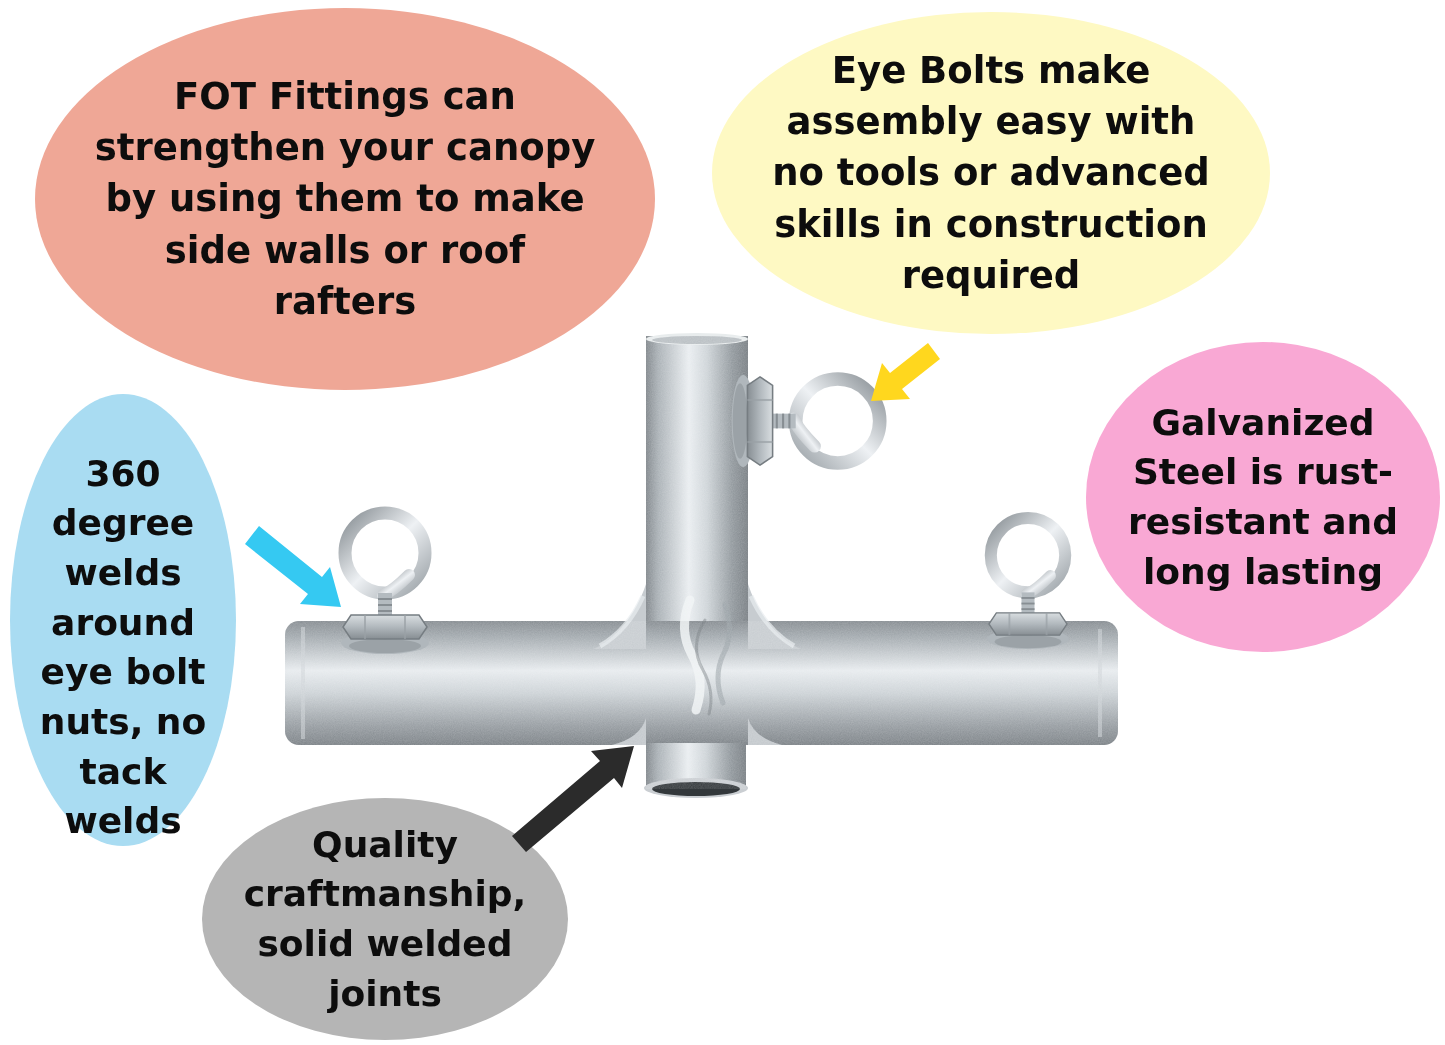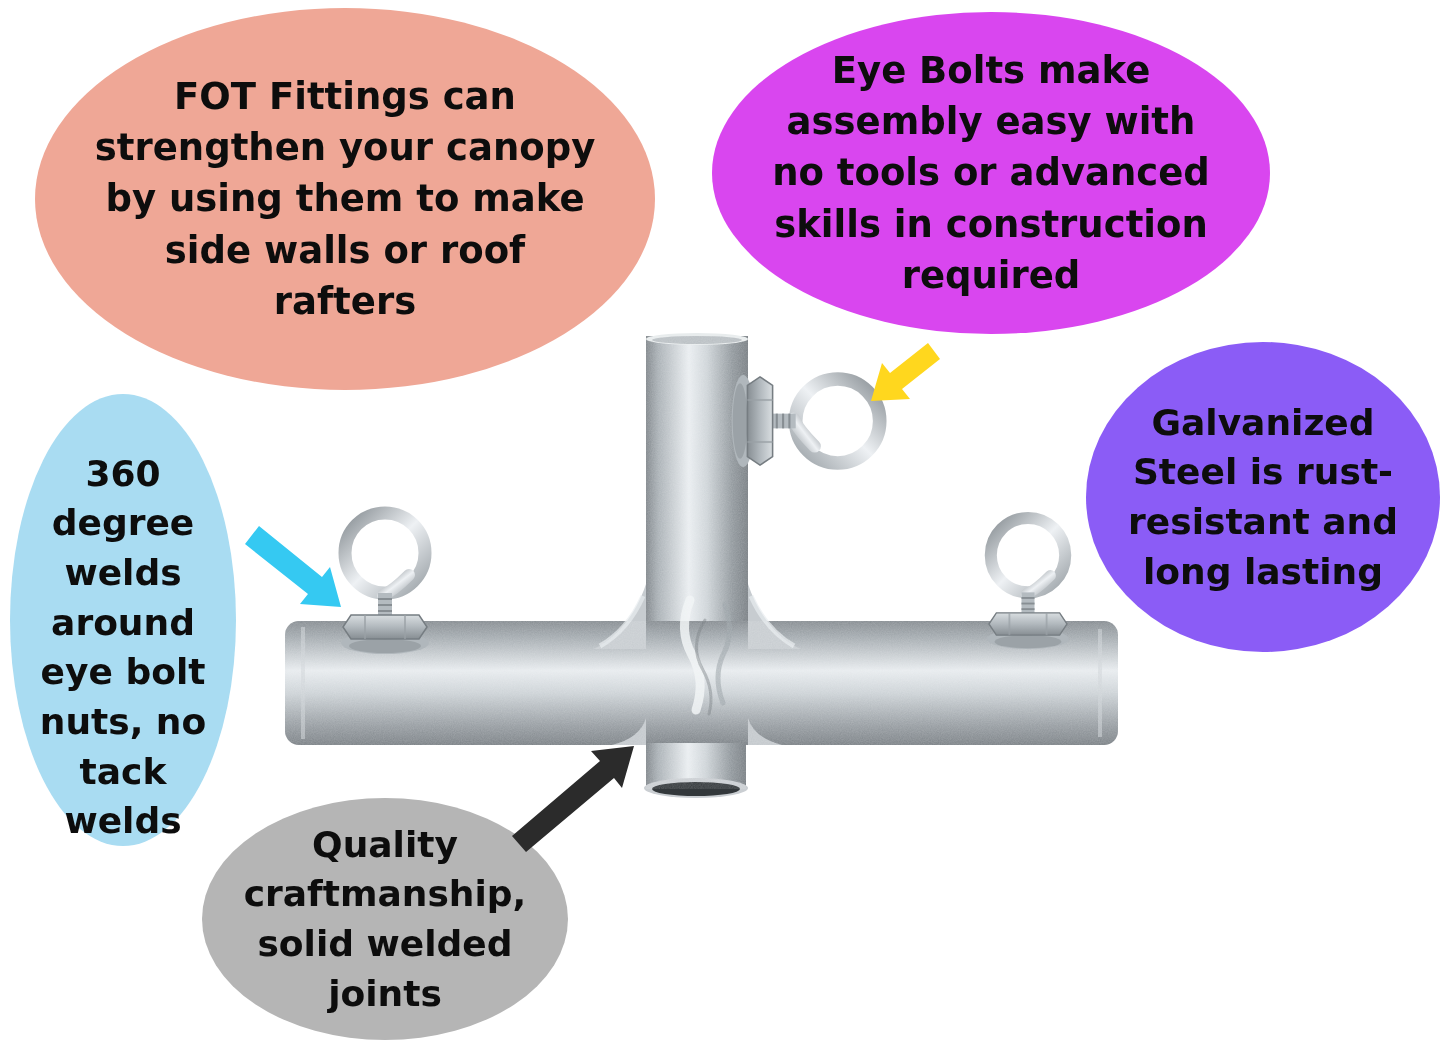--- a/index.html
+++ b/index.html
@@ -18,23 +18,23 @@
   }
   .bubble-text{
     white-space:pre-line;
     font-weight:bold;
     color:#0d0d0d;
     font-size:36px;
     line-height:1.38;
   }
   .b-canopy {left:35px;  top:8px;   width:620px; height:382px; background:#efa796;}
   .b-canopy .bubble-text{font-size:37px;}
-  .b-eyebolts{left:712px; top:12px;  width:558px; height:322px; background:#d946ef;}
+  .b-eyebolts{left:712px; top:12px;  width:558px; height:322px; background:#fef9c3;}
   .b-eyebolts .bubble-text{font-size:37px;}
-  .b-galv  {left:1086px;top:342px; width:354px; height:310px; background:#8b5cf6;}
+  .b-galv  {left:1086px;top:342px; width:354px; height:310px; background:#f9a8d4;}
   .b-welds {left:10px;  top:394px; width:226px; height:452px; background:#a9dcf2;align-items:flex-end;}
   .b-craft {left:202px; top:798px; width:366px; height:242px; background:#b5b5b5;}
   .b-steel {left:688px; top:813px; width:700px; height:230px; background:#efa796;}
   .art{
     position:absolute;left:0;top:0;width:1445px;height:1045px;
     pointer-events:none;
   }
 </style>
 </head>
 <body>

